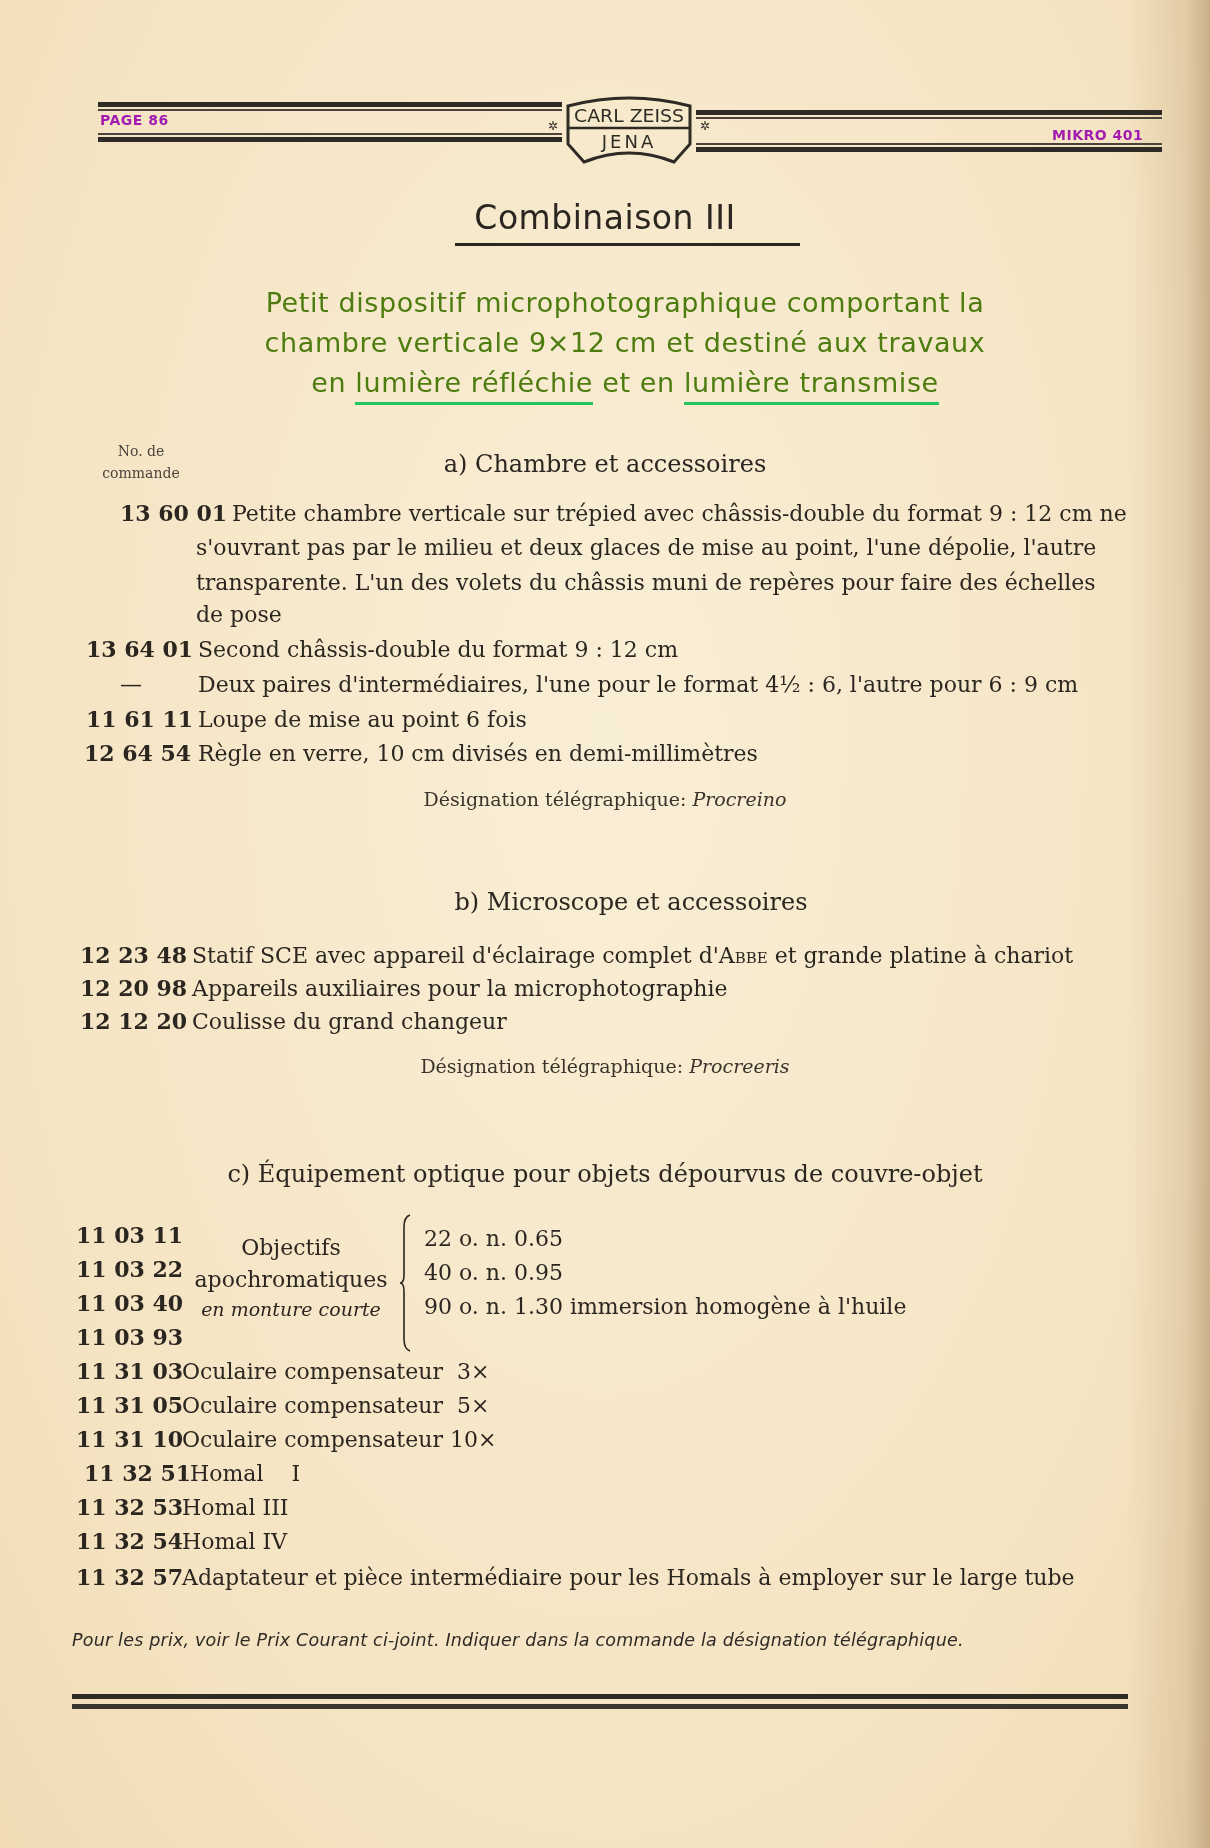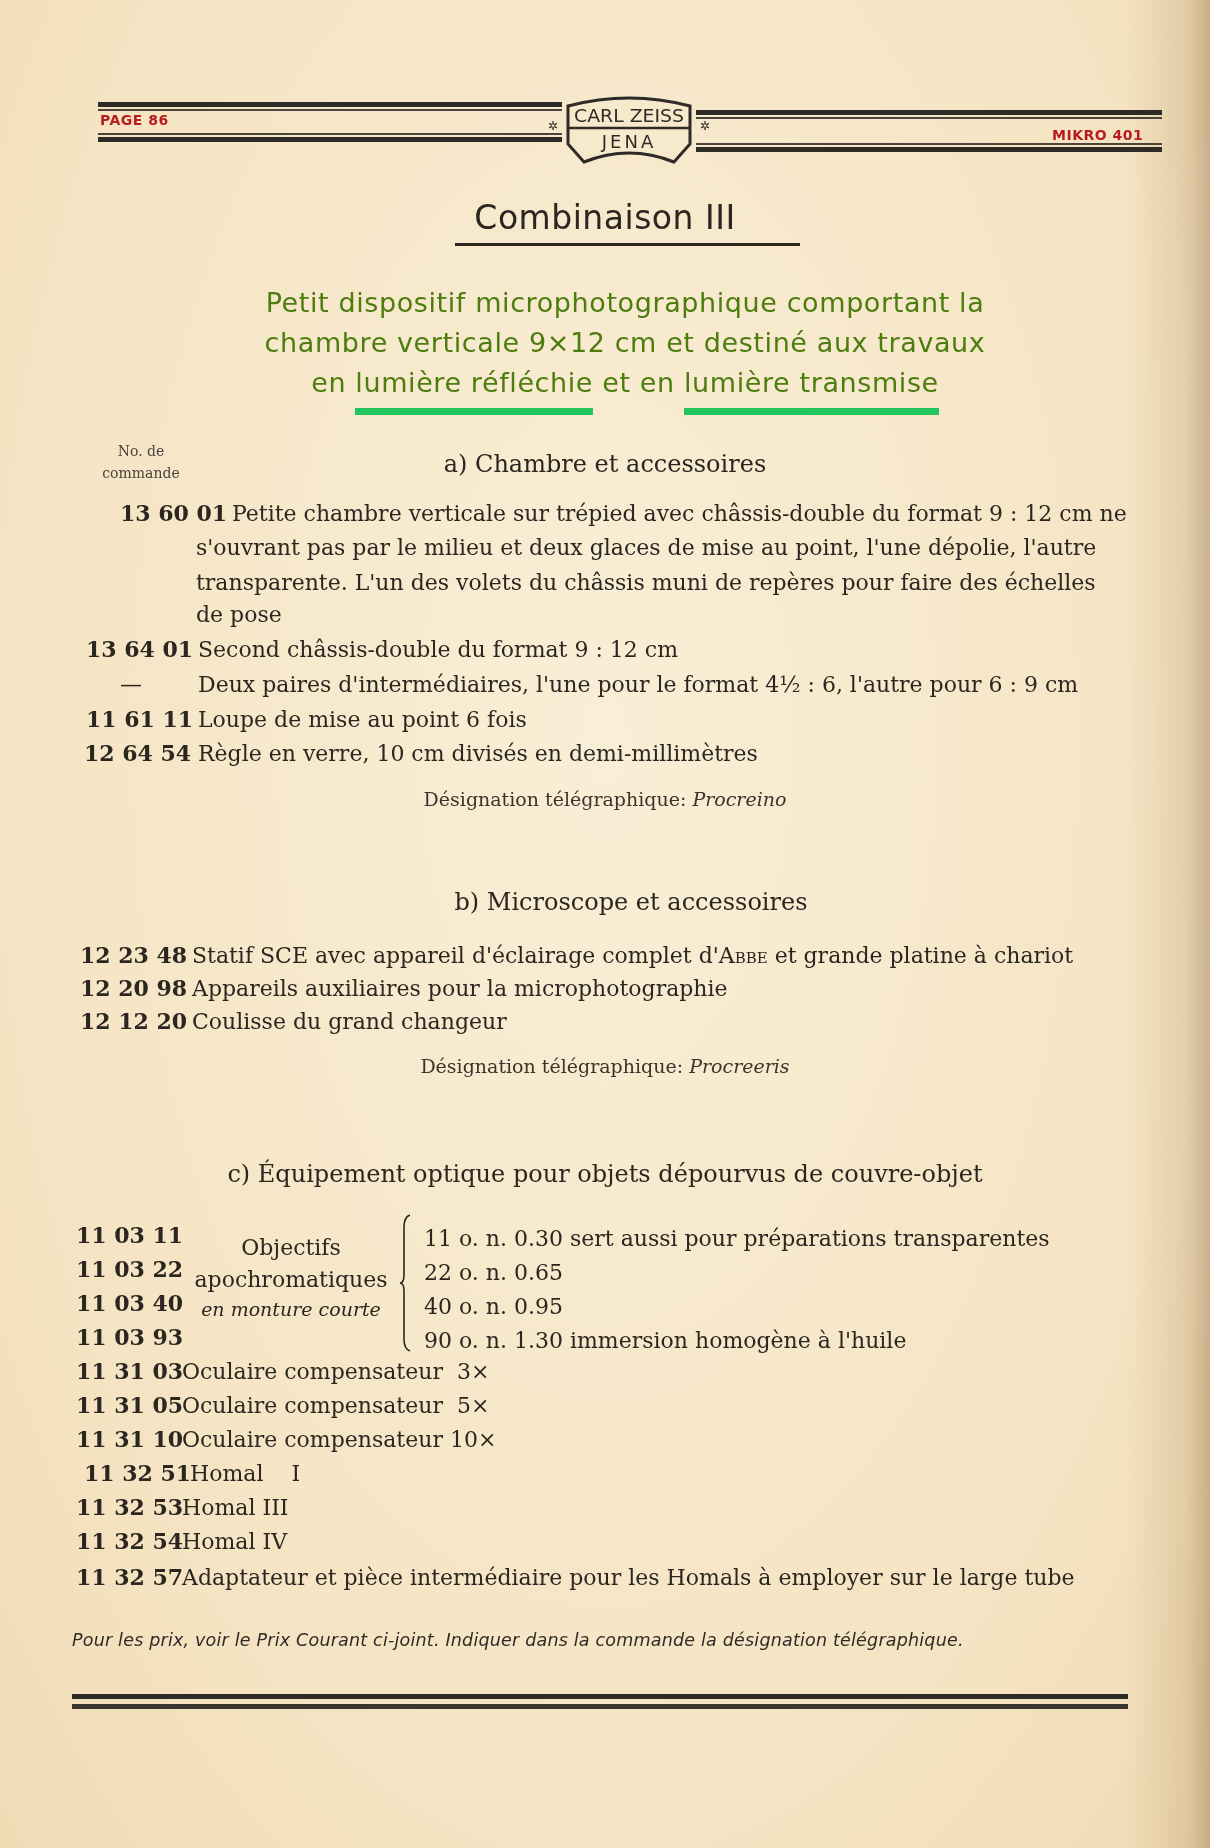--- a/index.html
+++ b/index.html
@@ -10,31 +10,31 @@
         linear-gradient(to right, rgba(0,0,0,0) 0%, rgba(0,0,0,0) 93%, rgba(150,110,60,0.18) 98%, rgba(120,85,40,0.35) 100%),
         radial-gradient(ellipse at 50% 40%, #f9eed6 0%, #f5e4c3 70%, #f0dbb5 100%);
       color: #2b2620;
       font-family: "DejaVu Serif", "Liberation Serif", serif;
     }
     .abs { position: absolute; }
 
     
     .rule { position: absolute; height: 5px; background: #2e2a25; }
     .rule.thin { height: 2px; background: #4a443c; }
-    .hdr-text { position: absolute; font-family: "DejaVu Sans", sans-serif; font-weight: bold; font-size: 14px; letter-spacing: 0.5px; color: #b91c1c; }
+    .hdr-text { position: absolute; font-family: "DejaVu Sans", sans-serif; font-weight: bold; font-size: 14px; letter-spacing: 0.5px; color: #a21caf; }
     .logo { position: absolute; left: 562px; top: 92px; width: 134px; height: 72px; }
     .logo svg { width: 100%; height: 100%; }
 
     .title { position: absolute; left: 0; width: 1210px; top: 198px; text-align: center;
       font-family: "DejaVu Sans", sans-serif; font-size: 33px; color: #2b2620; letter-spacing: 0.5px; }
     .title-underline { position: absolute; left: 455px; width: 345px; top: 243px; height: 3px; background: #2b2620; }
 
     .subtitle { position: absolute; left: 140px; width: 970px; top: 283px; text-align: center;
       font-family: "DejaVu Sans", sans-serif; font-size: 27px; line-height: 40px; color: #4d7c0f; letter-spacing: 0.6px; }
-    .subtitle u { text-decoration: none; border-bottom: 7px solid #22c55e; padding-bottom: 10px; text-align: center; }
+    .subtitle u { text-decoration: none; border-bottom: 3px solid #22c55e; padding-bottom: 4px; text-align: center; }
 
     .nocmd { position: absolute; left: 96px; top: 440px; width: 90px; text-align: center; font-size: 14px; line-height: 22px; color: #4a443c; }
 
     .sec-head { position: absolute; left: 0; width: 1210px; text-align: center; font-size: 24px; color: #2b2620; }
 
     .row { position: absolute; font-size: 22px; white-space: nowrap; color: #2b2620; }
     .row .code { display: inline-block; font-weight: bold; }
     .sc { font-variant: small-caps; }
 
     .tele { position: absolute; left: 0; width: 1210px; text-align: center; font-size: 19px; color: #3a342c; }
@@ -146,21 +146,20 @@
 </div>
 <div class="abs" style="left:180px; top:1232px; width:222px; text-align:center; font-size:22px; line-height:32px;">
   <div>Objectifs</div>
   <div>apochromatiques</div>
   <div style="font-style:italic; font-size:19px; line-height:26px;">en monture courte</div>
 </div>
 <svg class="brace" viewBox="0 0 14 140">
   <path d="M10 2 Q4 4 4 14 L4 62 Q4 70 0 70 Q4 70 4 78 L4 126 Q4 136 10 138" fill="none" stroke="#2b2620" stroke-width="1.6"></path>
 </svg>
 <div class="abs" style="left:424px; top:1222px; font-size:22px; line-height:34px; white-space:nowrap;">
-  <div>11 o. n. 0.30 sert aussi pour préparations transparentes</div>
   <div>22 o. n. 0.65</div>
   <div>40 o. n. 0.95</div>
   <div>90 o. n. 1.30 immersion homogène à l'huile</div>
 </div>
 
 <div class="row" style="left:76px; top:1358px;">
   <span class="code" style="width:106px;">11 31 03</span><span style="white-space:pre;">Oculaire compensateur  3×</span>
 </div>
 <div class="row" style="left:76px; top:1392px;">
   <span class="code" style="width:106px;">11 31 05</span><span style="white-space:pre;">Oculaire compensateur  5×</span>

